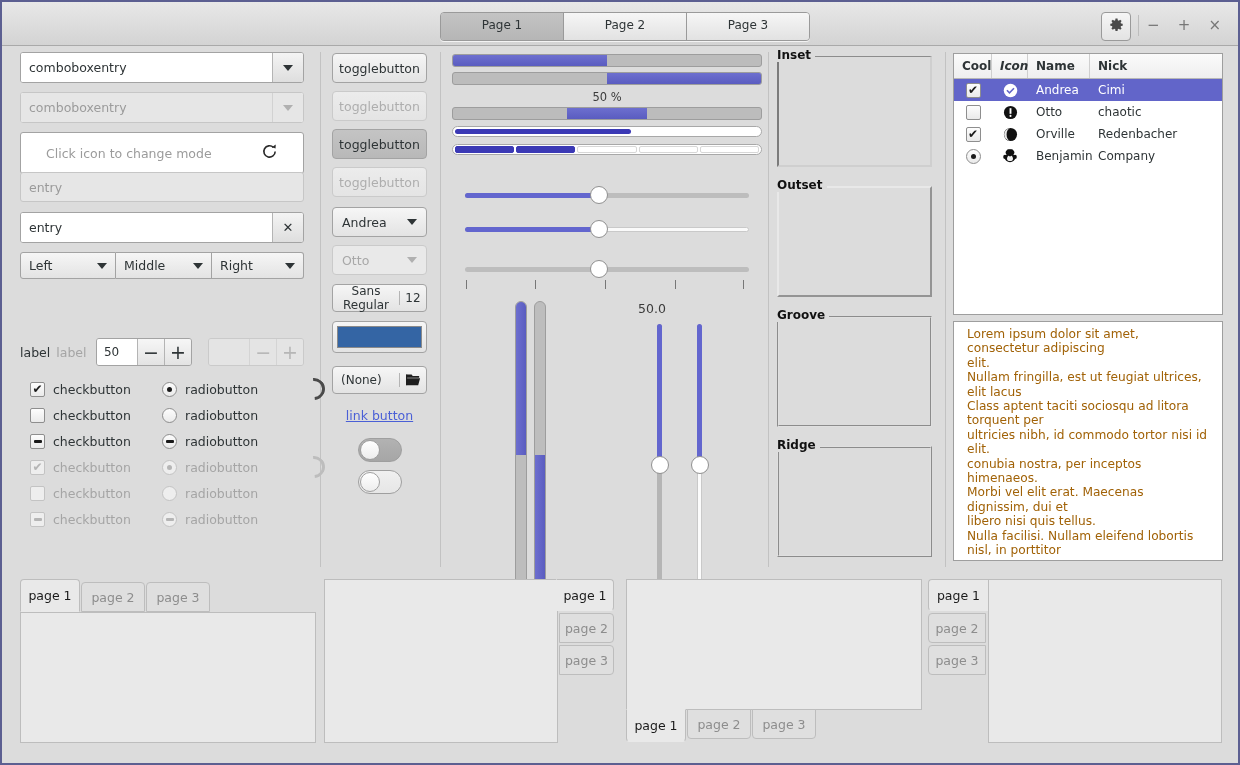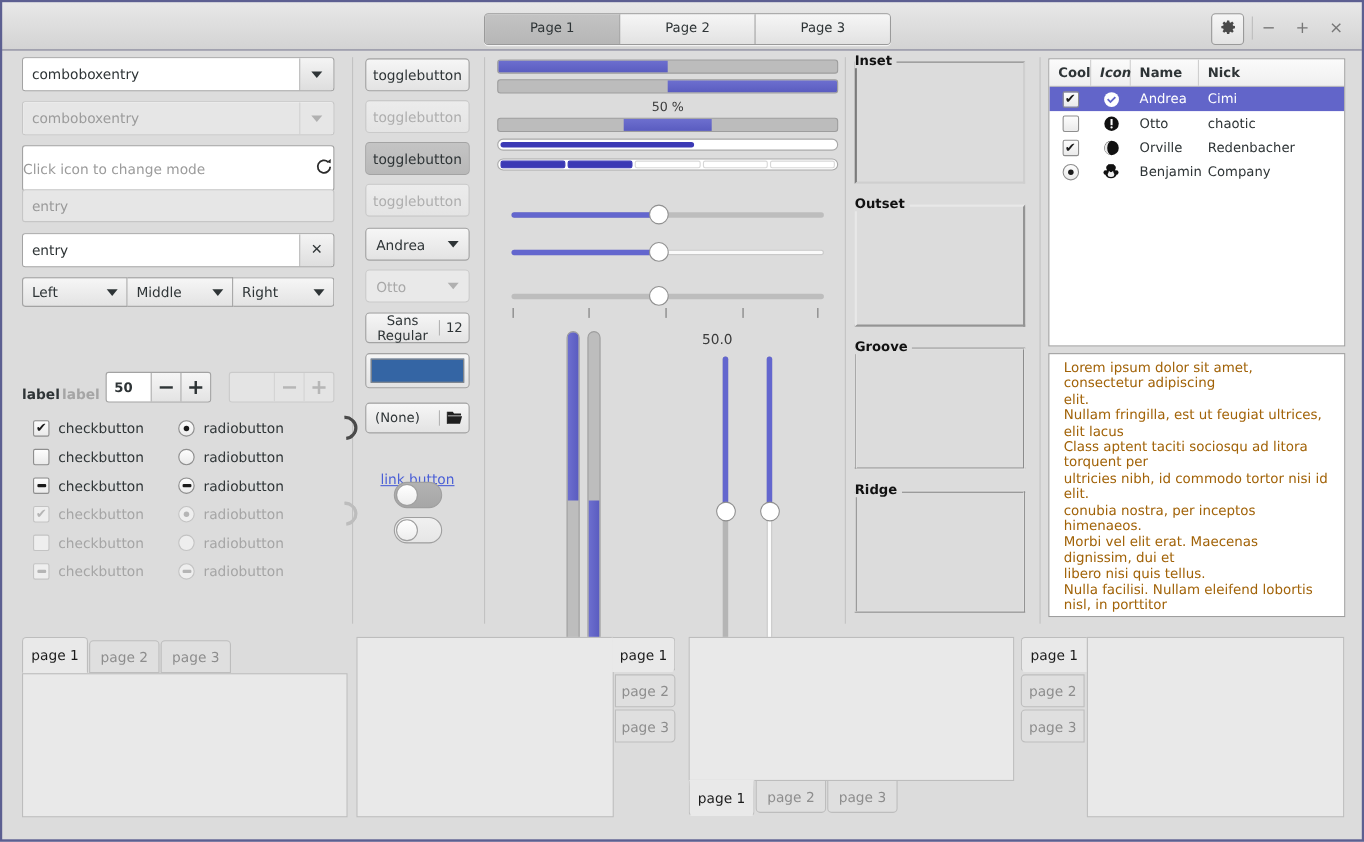--- a/index.html
+++ b/index.html
@@ -70,35 +70,35 @@
     width:30px;display:flex;align-items:center;justify-content:center;
     background:linear-gradient(to bottom,#f4f4f4,#dedede);border-left:1px solid #b4b4b4;
   }
   .combo.dim{border-color:#c6c6c6;}
   .combo.dim .txt{background:#e6e6e6;color:#9b9b9b;}
   .combo.dim .arrow{background:#e6e6e6;border-left-color:#d2d2d2;}
   .tri{width:0;height:0;border-left:5px solid transparent;border-right:5px solid transparent;border-top:6px solid #2e3436;}
   .tri.dim{border-top-color:#b0b0b0;}
   .iconentry{
     box-sizing:border-box;height:42px;border:1px solid #a3a3a3;border-radius:3px;background:#fff;
-    display:flex;align-items:center;padding:0 0;
+    display:flex;align-items:center;padding:0 25px;
   }
   .iconentry .ph{flex:1;color:#9b9b9b;font-size:12.5px;}
   .clearbtn{
     width:30px;display:flex;align-items:center;justify-content:center;
     background:linear-gradient(to bottom,#f4f4f4,#dedede);border-left:1px solid #b4b4b4;font-size:13px;font-weight:bold;
   }
   .small-combo{
     box-sizing:border-box;height:27px;display:flex;border:1px solid #a3a3a3;border-radius:3px;
     background:linear-gradient(to bottom,#f6f6f6,#e3e3e3);align-items:center;
     padding:0 8px;font-size:12.5px;justify-content:space-between;
   }
 
   
-  .spinrow{display:flex;align-items:flex-end;gap:0;font-weight:bold;}
+  .spinrow{display:flex;align-items:center;gap:0;}
   .spin{box-sizing:border-box;height:28px;display:flex;border:1px solid #a3a3a3;border-radius:3px;overflow:hidden;}
   .spin .val{width:41px;background:#fff;display:flex;align-items:center;padding-left:7px;font-size:12px;}
   .spin .btn{width:32px;background:linear-gradient(to bottom,#f6f6f6,#e3e3e3);border-left:1px solid #b4b4b4;
     display:flex;align-items:center;justify-content:center;font-size:19px;color:#2e3436;}
   .spin.dim{border-color:#cacaca;}
   .spin.dim .val{background:#e4e4e4;}
   .spin.dim .btn{background:#e4e4e4;border-left-color:#d4d4d4;color:#b6b6b6;}
 
   
   .cr-grid{display:flex;}
@@ -431,21 +431,21 @@
           <span class="fl">(None)</span>
           <span class="fi">
             <svg width="15" height="14" viewBox="0 0 16 14">
                 <path fill="#1f1f1f" d="M1 1h5l1.2 1.6H14v2H1z"></path>
                 <path fill="#1f1f1f" d="M0.6 5.2H15L13 12.6H0.6z"></path>
                 <rect x="0" y="1" width="1.2" height="11.6" fill="#1f1f1f"></rect>
               </svg>
           </span>
         </div>
 
-        <div class="linkbtn" style="position:absolute;left:0;top:382px">link button</div>
+        <div class="linkbtn" style="position:absolute;left:0;top:362px">link button</div>
 
         <div class="switch on" style="position:absolute;left:26px;top:392px">
             <span class="knob"></span>
           </div>
         <div class="switch off" style="position:absolute;left:26px;top:424px">
             <span class="knob"></span>
           </div>
       </div>
 
       <div class="col c3">

